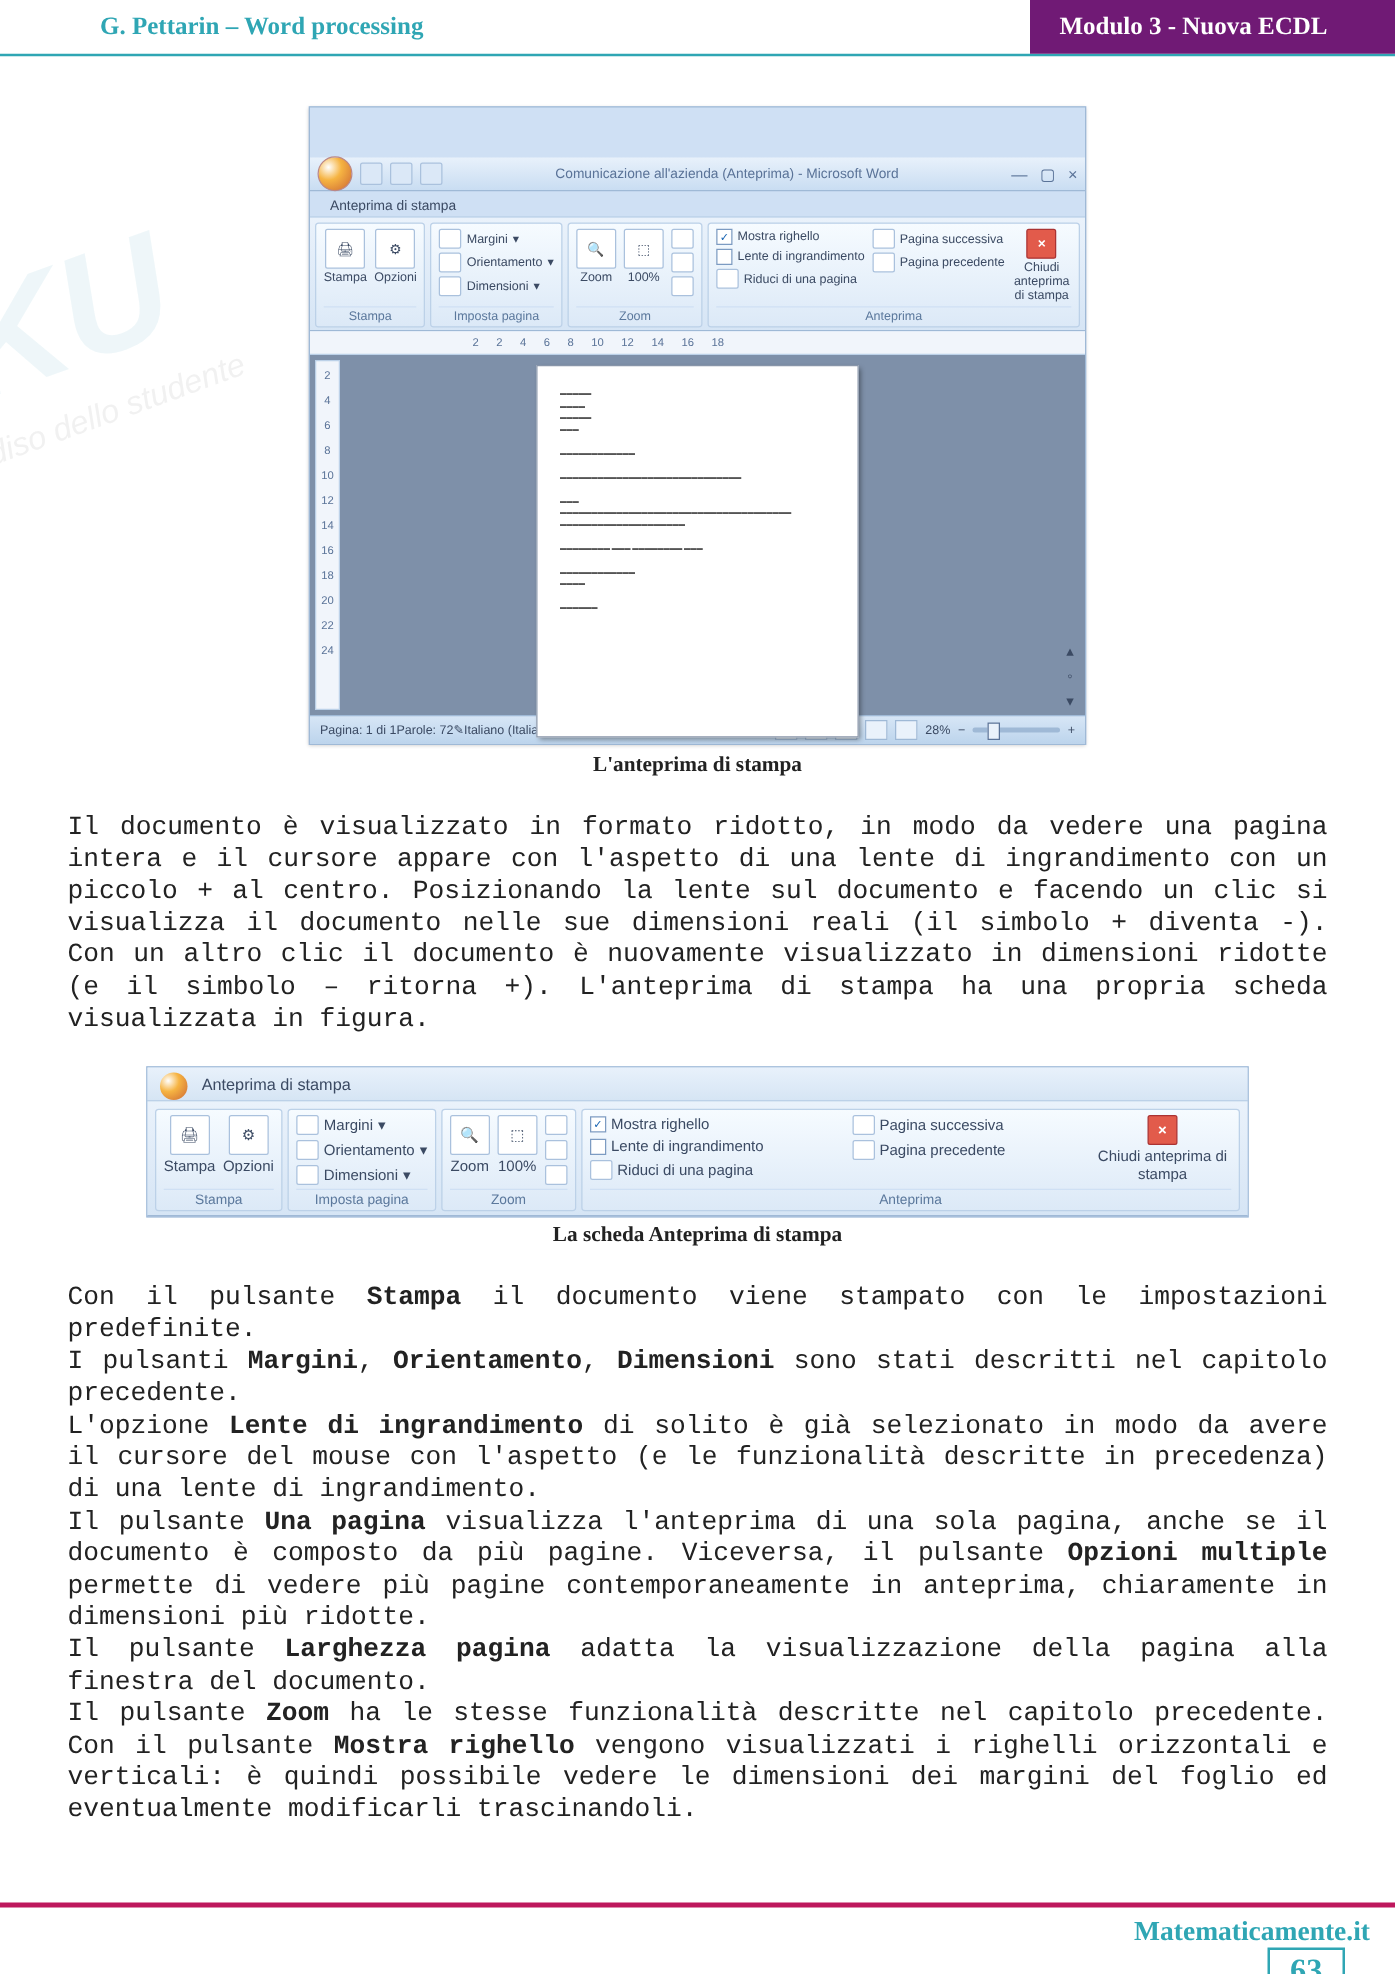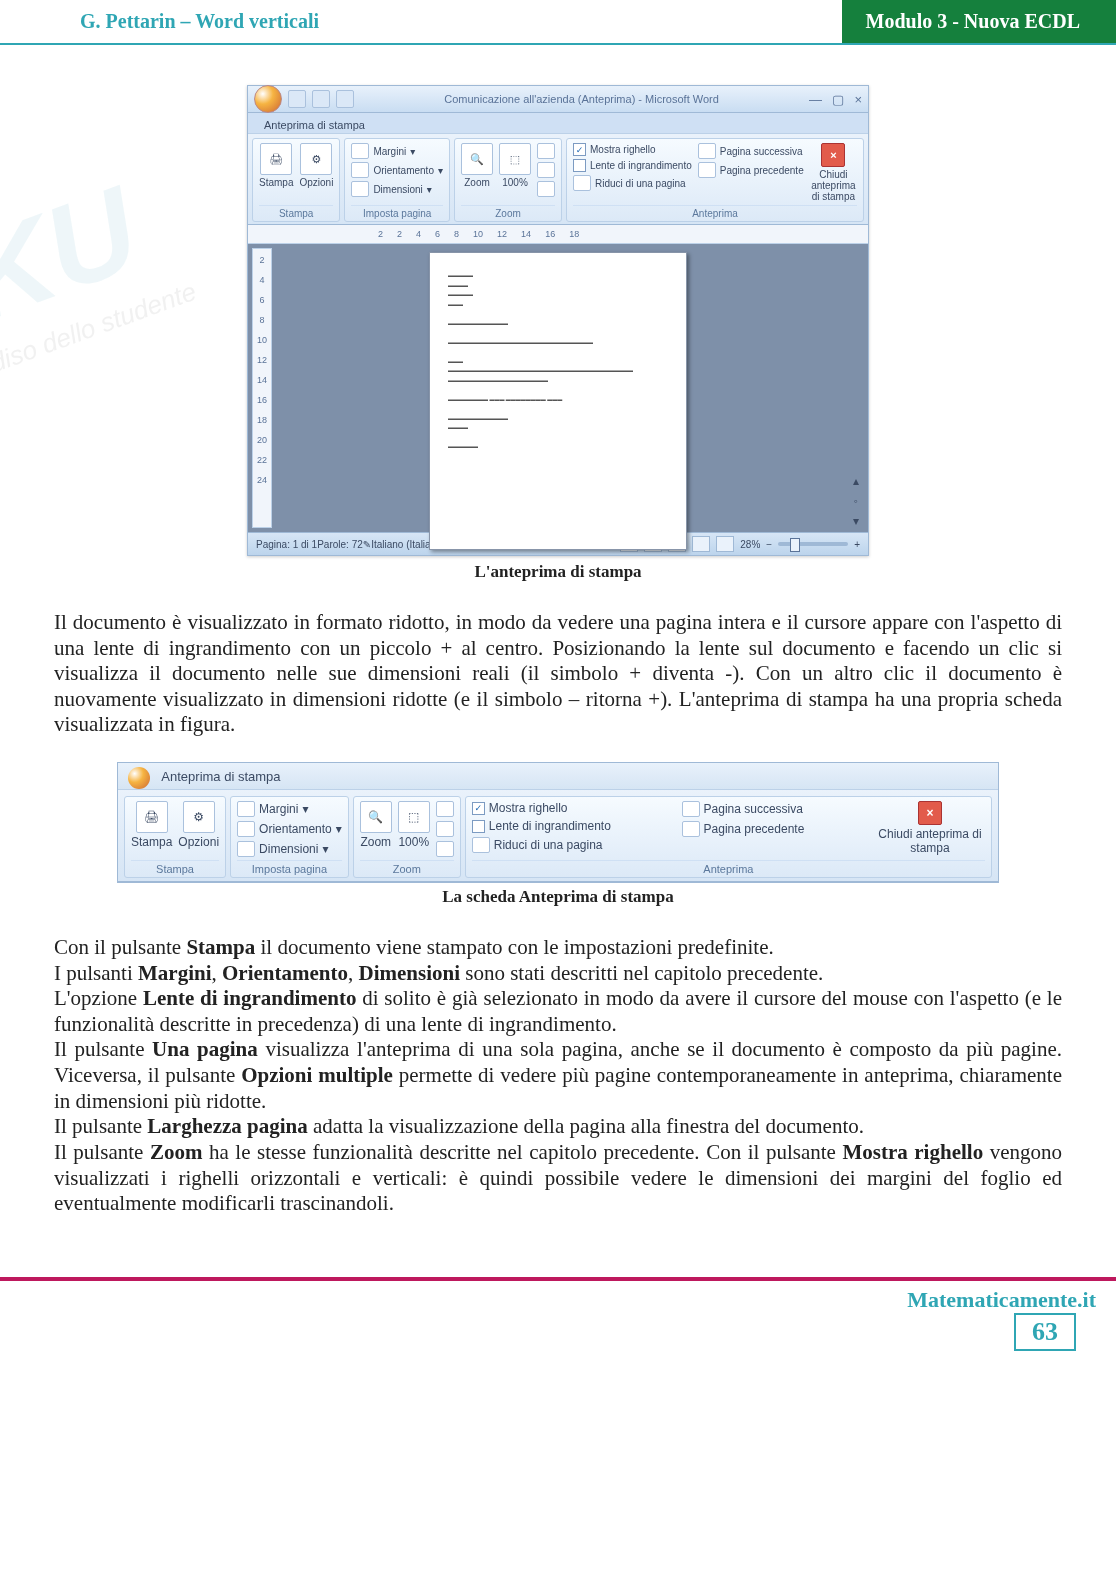--- a/index.html
+++ b/index.html
@@ -18,25 +18,25 @@
     padding: 0;
     border-bottom: 2px solid #2fa6b4;
   }
   .hdr-left {
     color: #2fa6b4;
     font-weight: bold;
     font-size: 20px;
     padding: 6px 0 6px 80px;
   }
   .hdr-right {
-    background: #15803d;
+    background: #701a75;
     color: #fff;
     font-weight: bold;
     font-size: 20px;
-    padding: 10px 36px 10px 24px;
+    padding: 10px 54px 10px 24px;
   }
   
   .wm {
     position: absolute;
     left: -60px; top: 100px;
     width: 500px; height: 500px;
     background: none;
     transform: rotate(-20deg);
     color: #cfe7ee;
     font-size: 120px;
@@ -60,20 +60,21 @@
     box-shadow: 0 1px 3px rgba(0,0,0,.2);
     font-family: "Segoe UI", Tahoma, sans-serif;
     font-size: 11px;
     color: #3b4a63;
   }
   .titlebar {
     display:flex;align-items:center;justify-content:space-between;
     height:26px;padding:0 6px;
     background:linear-gradient(#e8f1fb,#c9ddf2);
     border-bottom:1px solid #9fb9d6;
+    margin-top:40px;
   }
   .orb {
     width:26px;height:26px;border-radius:50%;
     background:radial-gradient(circle at 30% 30%,#fff,#f6b442 40%,#c63 100%);
     border:1px solid #b88;
     display:flex;align-items:center;justify-content:center;
   }
   .qat {display:flex;gap:6px;align-items:center;margin-left:6px}
   .qatbtn{width:16px;height:16px;background:#dbe8f7;border:1px solid #aac1dd;border-radius:2px}
   .doctitle{color:#5a7398;font-size:11px}
@@ -118,21 +119,21 @@
   .viewbtn{width:16px;height:14px;border:1px solid #9fb9d6;background:#eaf2fb}
   .slider{width:70px;height:4px;background:#9fb9d6;position:relative;border-radius:2px}
   .slider::after{content:"";position:absolute;left:12px;top:-4px;width:8px;height:12px;background:#eaf2fb;border:1px solid #5a7398}
 
   .caption{
     text-align:center;font-weight:bold;font-size:17px;margin:4px 0 28px 0;
     font-family:"Times New Roman",serif;
   }
   .bodytext{
     font-size:21px;line-height:1.22;text-align:justify;margin:0 0 24px 0;
-    font-family:Liberation Serif, serif;
+    font-family:Liberation Mono, monospace;
   }
   .bodytext b{font-weight:bold}
   
   .ribbonstrip{
     width:880px;margin:0 auto 4px auto;border:1px solid #9fb9d6;
     background:#cfe0f4;font-family:"Segoe UI",Tahoma,sans-serif;font-size:12px;color:#3b4a63;
   }
   .ribbonstrip .tabrow2{padding:4px 10px 0 10px;background:linear-gradient(#e8f1fb,#d6e5f4)}
   .ribbonstrip .ribbon{padding:6px 6px 3px 6px}
   .ribbonstrip .glabel{font-size:11px}
@@ -149,21 +150,21 @@
   .ftr-site{color:#2fa6b4;font-weight:bold;font-size:22px}
   .ftr-page{
     border:2px solid #2fa6b4;padding:2px 16px;color:#2fa6b4;
     font-weight:bold;font-size:26px;margin-right:20px;
   }
 </style>
 </head>
 <body>
 
 <div class="hdr">
-  <div class="hdr-left">G. Pettarin – Word verticali</div>
+  <div class="hdr-left">G. Pettarin – Word processing</div>
   <div class="hdr-right">Modulo 3 - Nuova ECDL</div>
 </div>
 
 <div class="content">
   <div class="wm">
     <span>SKU</span>
     <small>il Paradiso dello studente</small>
   </div>
 
   <div class="wordwin">

